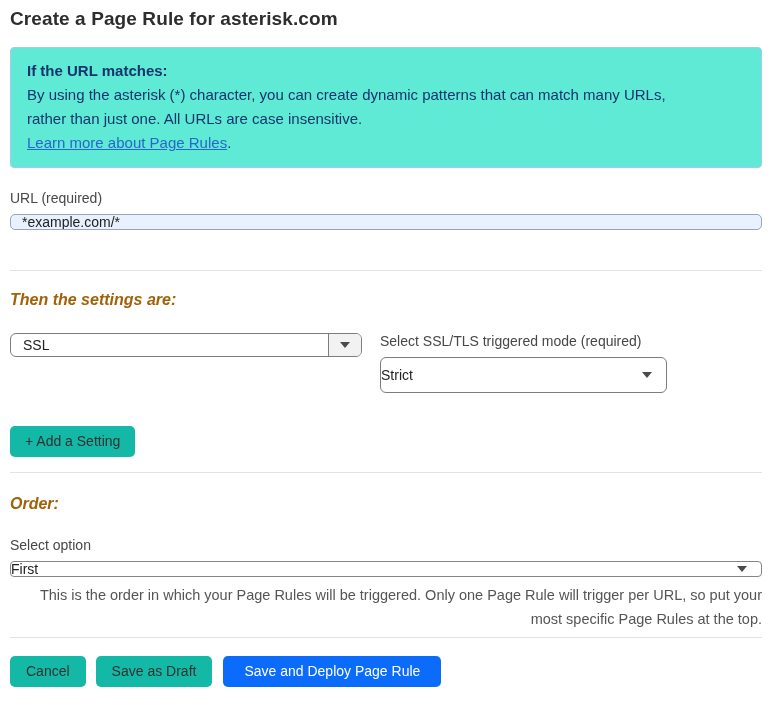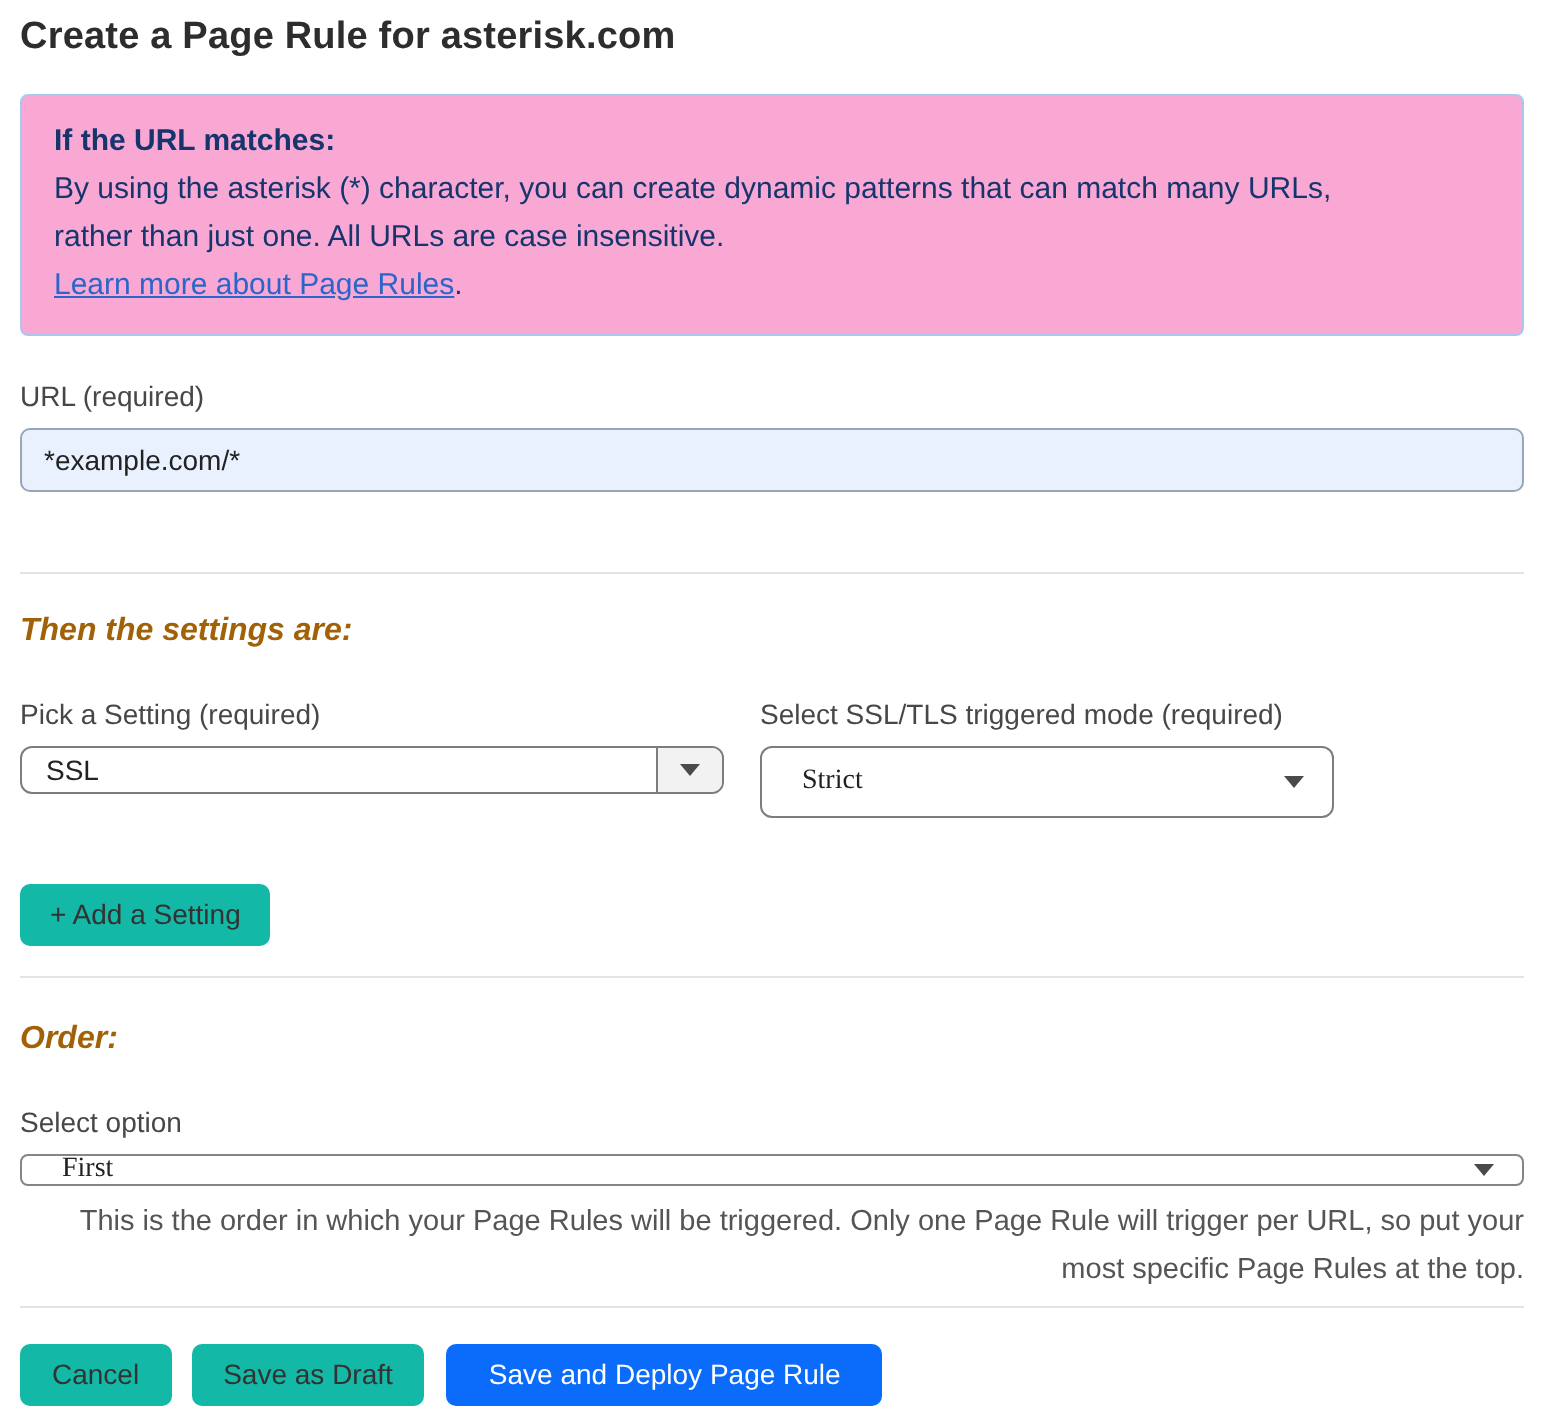--- a/index.html
+++ b/index.html
@@ -16,21 +16,21 @@
   .page-title {
     font-size: 19px;
     font-weight: bold;
     color: #2d2d2d;
     letter-spacing: 0.1px;
     margin-bottom: 17px;
   }
 
   
   .info-box {
-    background: #f9a8d4;
+    background: #5eead4;
     border: 1px solid #a9c8ef;
     border-radius: 4px;
     padding: 11px 16px 12px 16px;
     color: #16356d;
     font-size: 15px;
     line-height: 24px;
     margin-bottom: 22px;
   }
   .info-heading { font-weight: bold; }
   .info-body { white-space: pre-line; max-width: 700px; }
@@ -44,21 +44,21 @@
 
   .field-label {
     font-size: 14px;
     color: #474747;
     margin-bottom: 8px;
   }
 
   .url-input {
     display: block;
     width: 100%;
-    height: 32px;
+    height: 16px;
     background: #e8f1fd;
     border: 1px solid #97a6b8;
     border-radius: 5px;
     padding: 0 11px;
     font-family: "Liberation Sans", sans-serif;
     font-size: 14px;
     color: #222222;
     outline: none;
   }
 
@@ -117,25 +117,24 @@
 
   
   .simple-select {
     display: flex;
     align-items: center;
     justify-content: space-between;
     height: 36px;
     border: 1px solid #7d7d7d;
     border-radius: 6px;
     background: #ffffff;
-    padding: 0 14px 0 20px;
+    padding: 0 14px 0 0;
     font-size: 14px;
     color: #222222;
     cursor: pointer;
-    font-family: Liberation Serif, serif;
   }
   .order-select {
     height: 16px;
     border-radius: 4px;
     border-color: #858585;
   }
 
   .caret {
     width: 0; height: 0;
     border-left: 5px solid transparent;
@@ -193,21 +192,20 @@
 
   <div class="field-label">URL (required)</div>
   <input class="url-input" type="text" value="*example.com/*" style="">
 
   <hr class="divider divider-1">
 
   <h2 class="section-heading">Then the settings are:</h2>
 
   <div class="settings-row">
     <div class="settings-col-left">
-      <div class="field-label">Pick a Setting (required)</div>
       <div class="split-select">
         <div class="value">SSL</div>
         <div class="arrow-box">
           <span class="caret"></span>
         </div>
       </div>
     </div>
     <div class="settings-col-right">
       <div class="field-label">Select SSL/TLS triggered mode (required)</div>
       <div class="simple-select">

